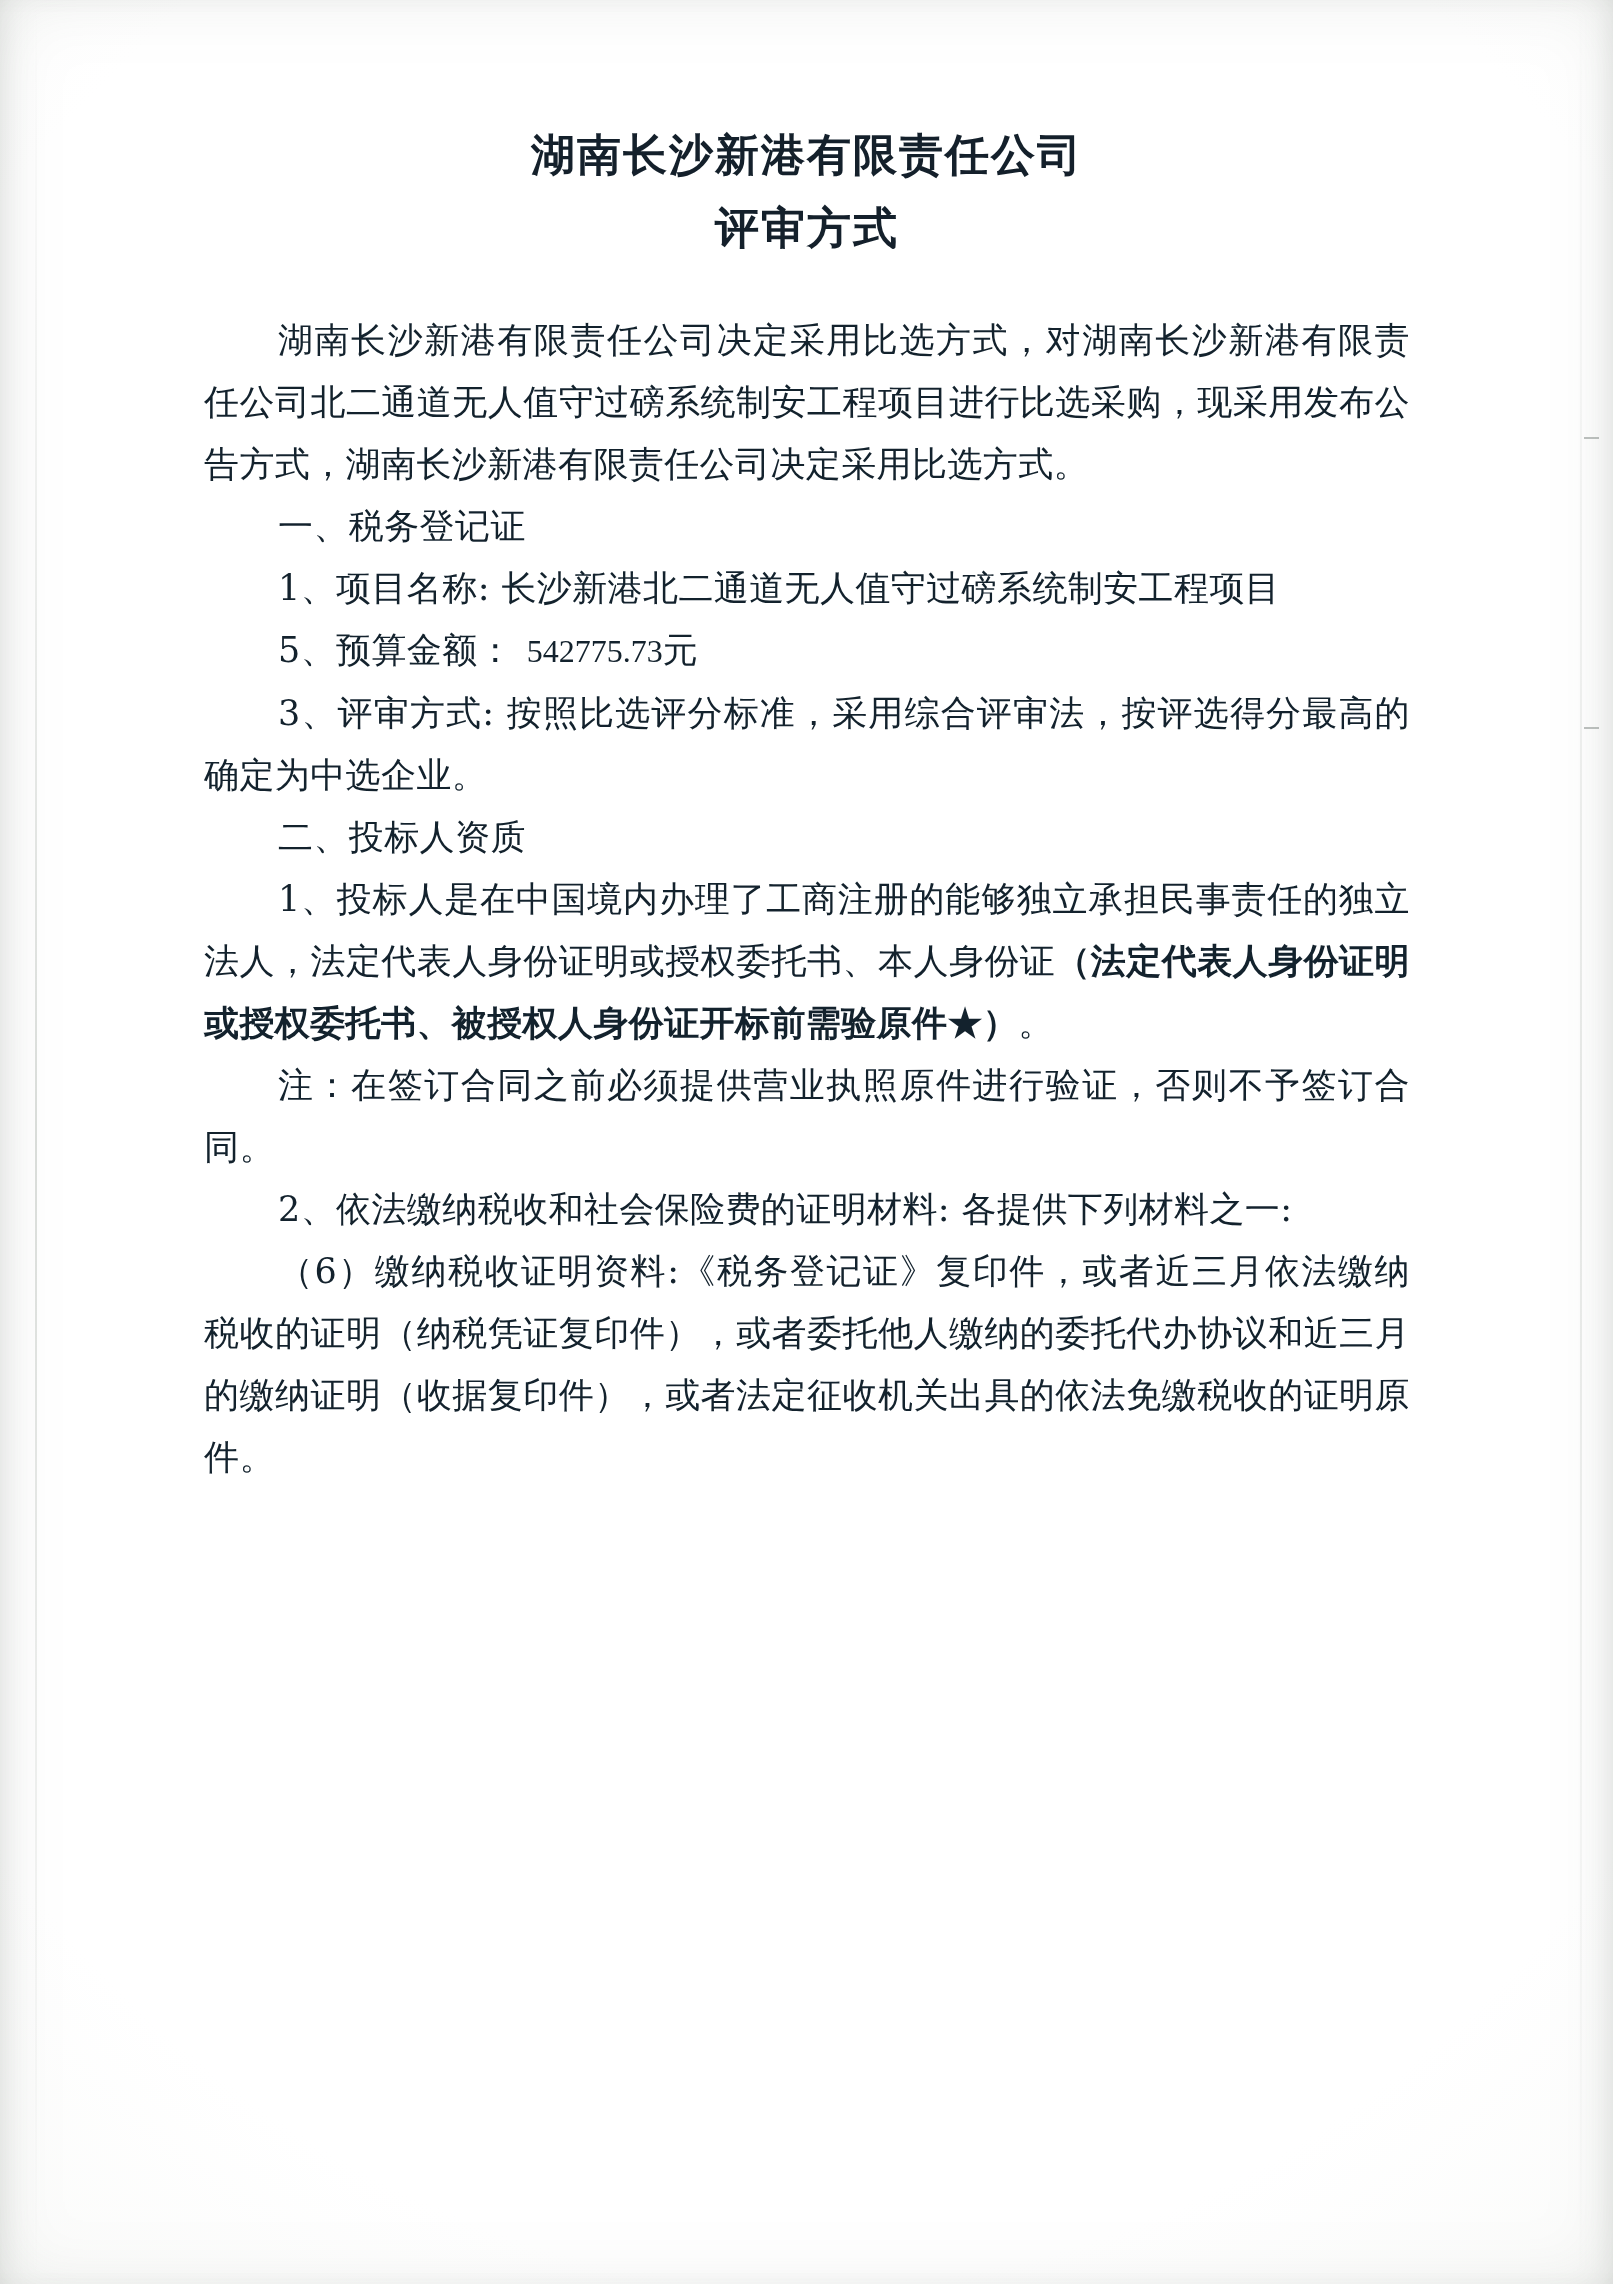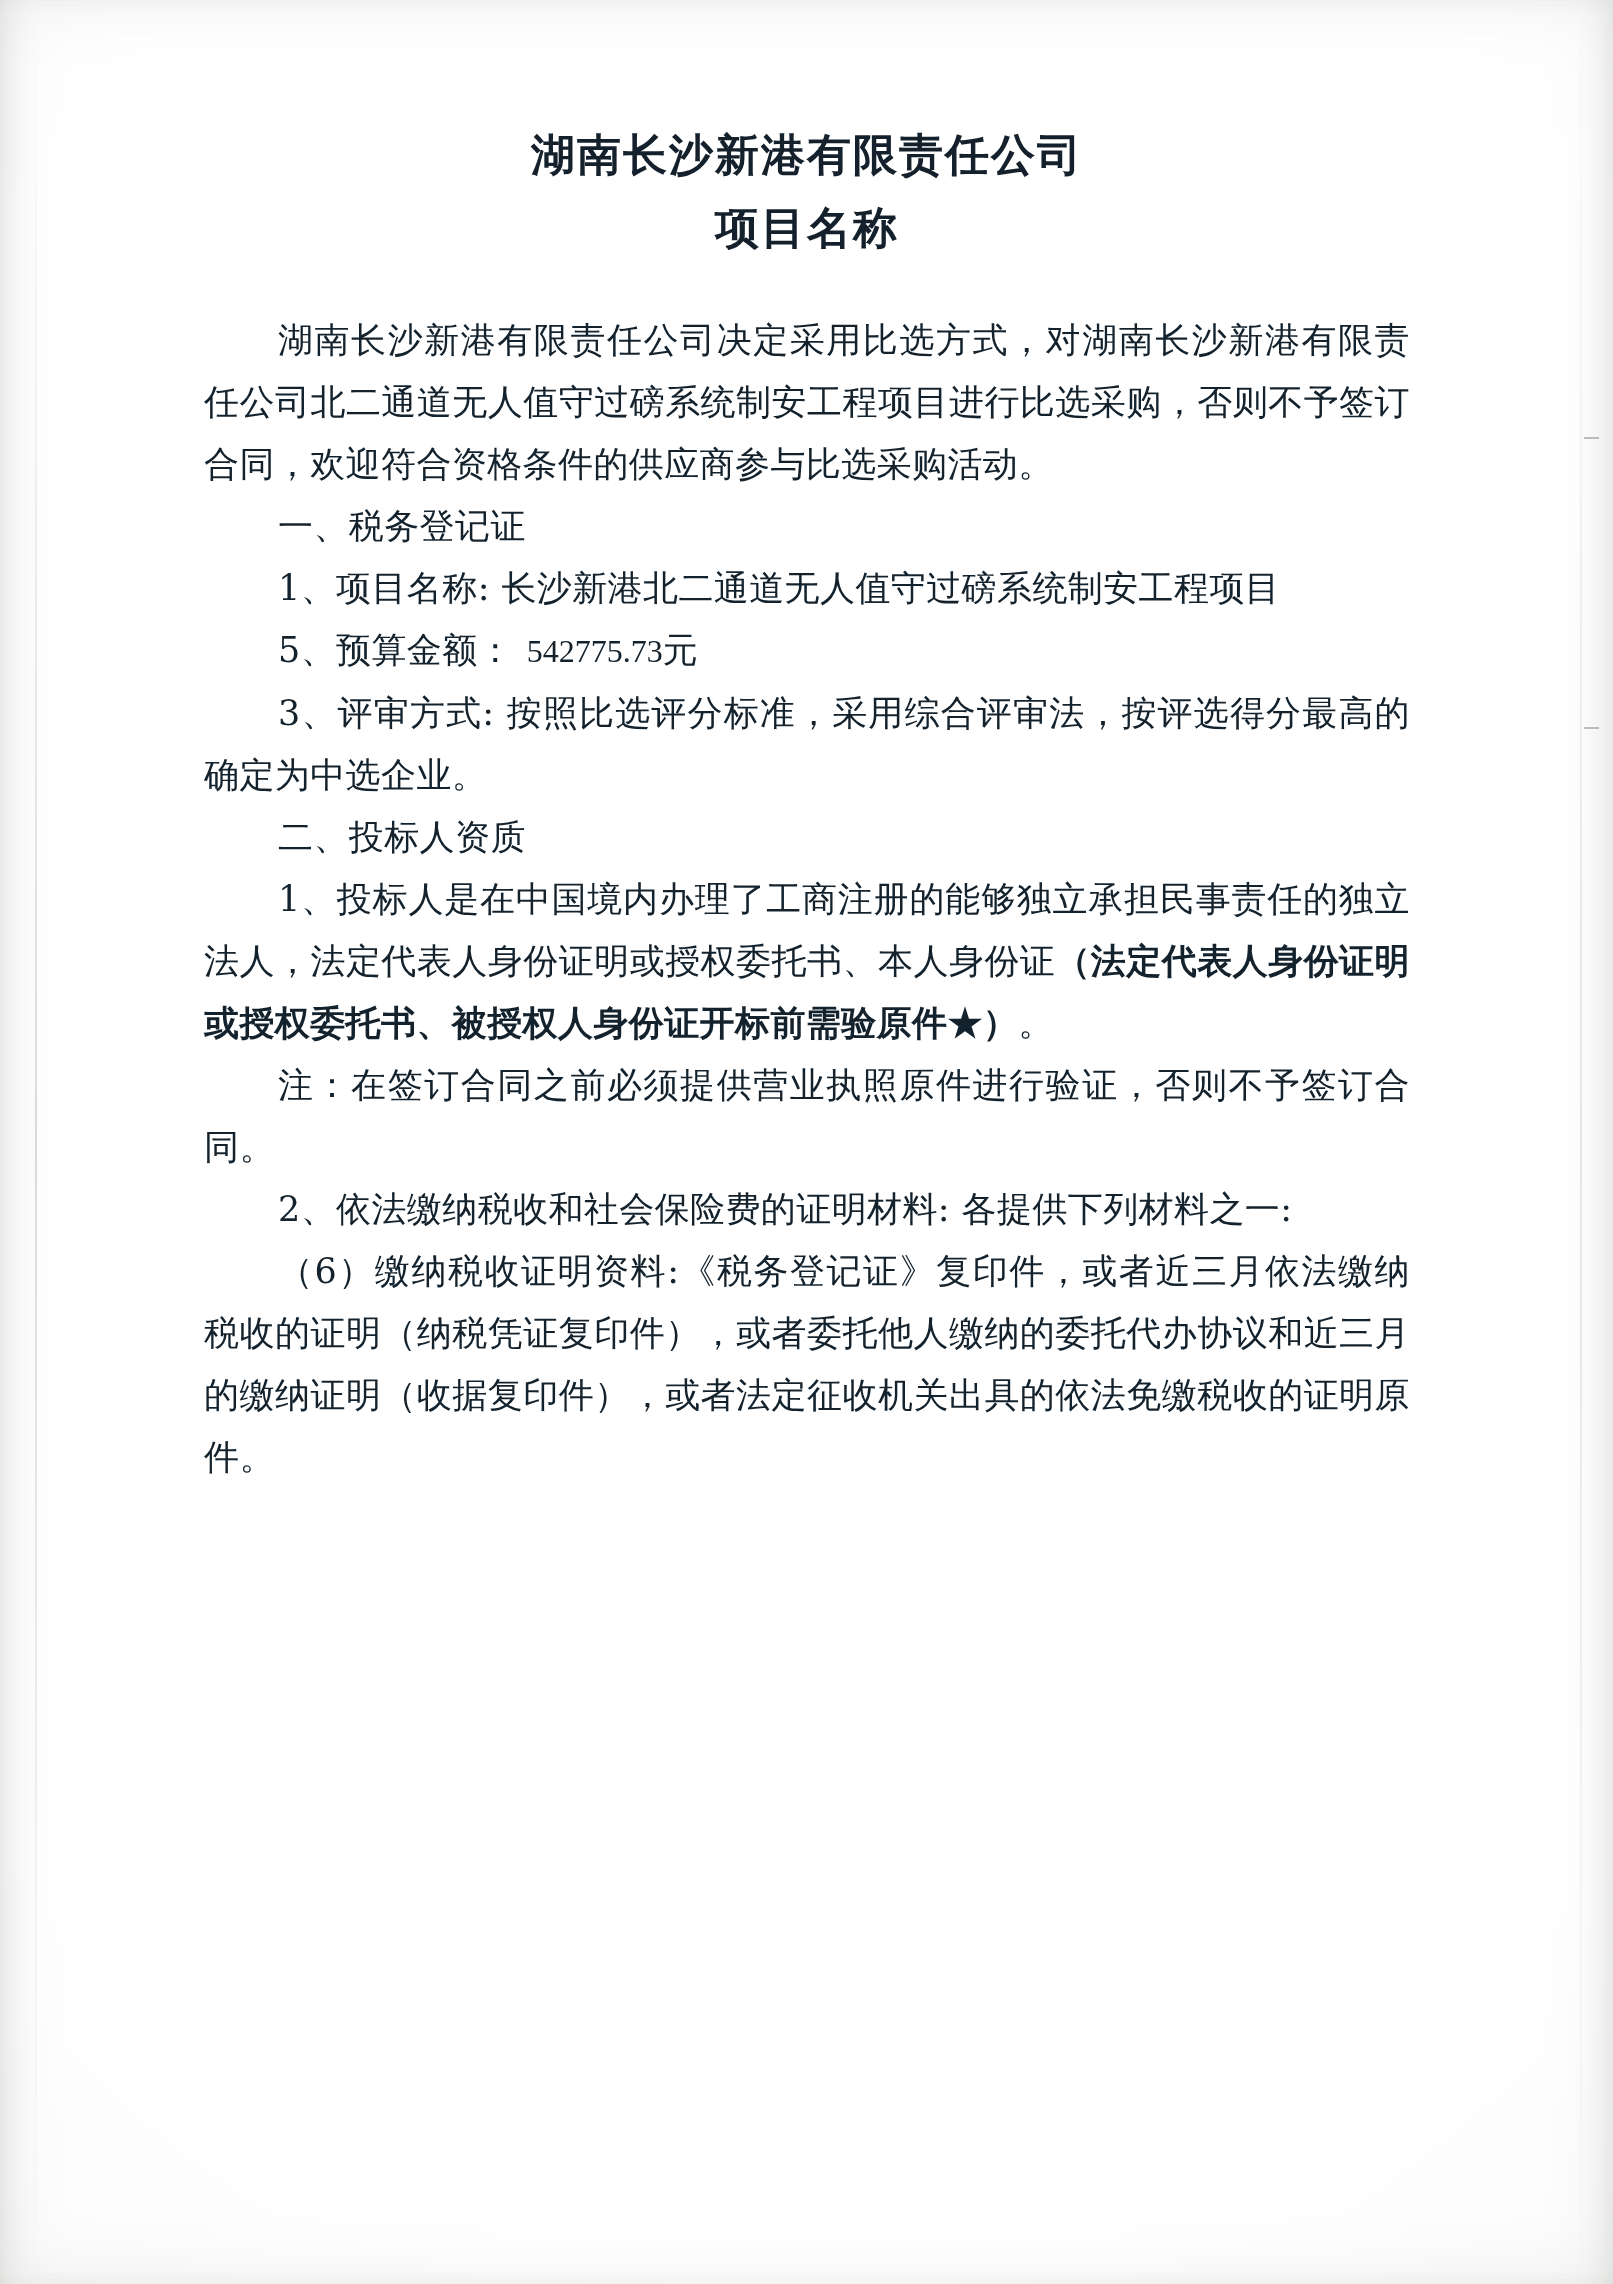--- a/index.html
+++ b/index.html
@@ -115,26 +115,26 @@
 
   <div class="scan-streak s1"></div>
   <div class="scan-streak s2"></div>
   <div class="edge-tick t1"></div>
   <div class="edge-tick t2"></div>
 
   <div id="content">
 
     <div class="doc-title">
       <span class="line l1">湖南长沙新港有限责任公司</span>
-      <span class="line l3">项目名称</span>
+      <span class="line l3">评审方式</span>
     </div>
 
     <div class="body-block">
 
-      <p class="para">湖南长沙新港有限责任公司决定采用比选方式，对湖南长沙新港有限责任公司北二通道无人值守过磅系统制安工程项目进行比选采购，否则不予签订合同，欢迎符合资格条件的供应商参与比选采购活动。</p>
+      <p class="para">湖南长沙新港有限责任公司决定采用比选方式，对湖南长沙新港有限责任公司北二通道无人值守过磅系统制安工程项目进行比选采购，现采用发布公告方式，湖南长沙新港有限责任公司决定采用比选方式。</p>
 
       <p class="para">一、税务登记证</p>
 
       <p class="para">1、项目名称: 长沙新港北二通道无人值守过磅系统制安工程项目</p>
 
       <p class="para">
         <span>5、预算金额：</span><span class="gap-sm"></span><span class="num">542775.73</span><span>元</span>
       </p>
 
       <p class="para">3、评审方式: 按照比选评分标准，采用综合评审法，按评选得分最高的确定为中选企业。</p>

